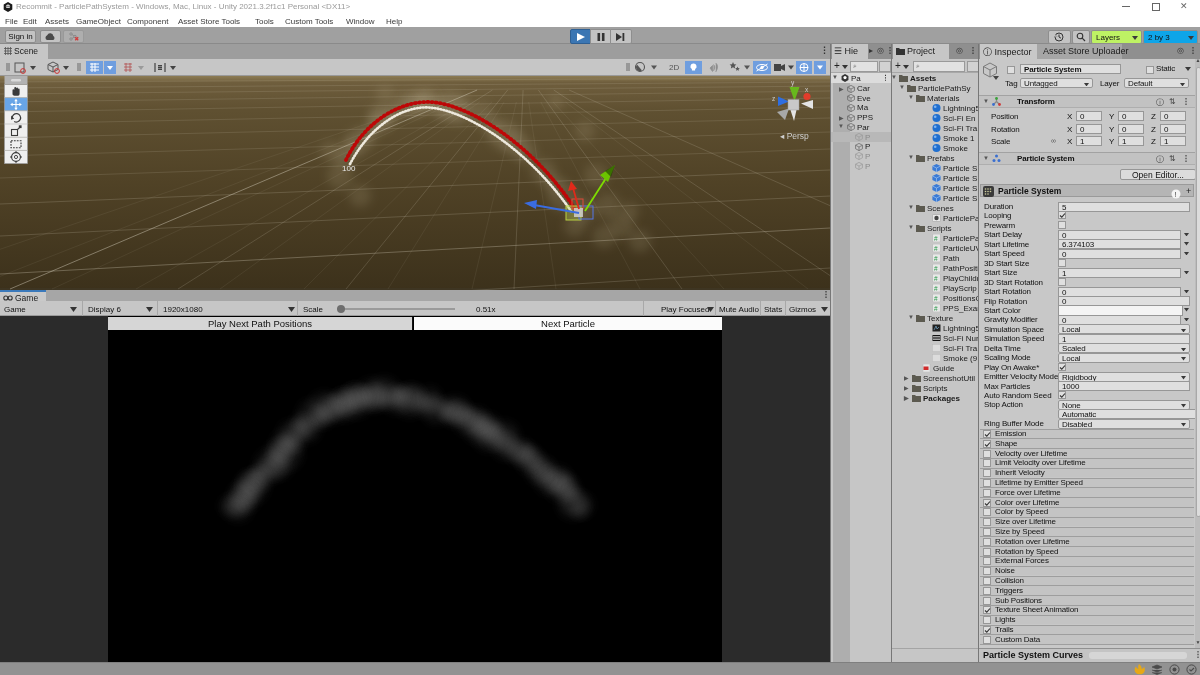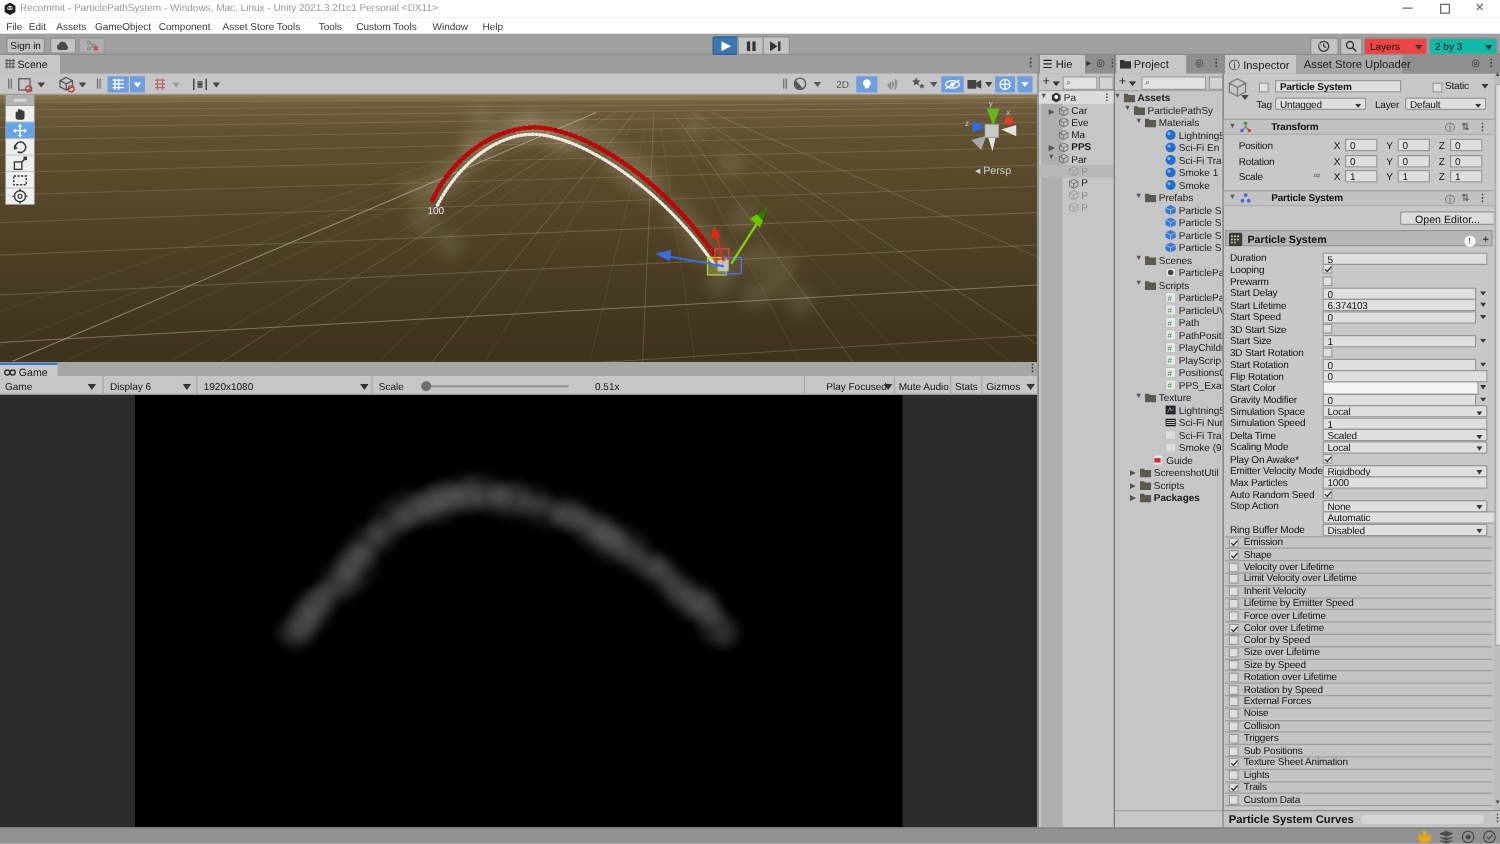--- a/index.html
+++ b/index.html
@@ -79,27 +79,27 @@
         <path d="M5 2.5 V5 L7 6.2" stroke="#333" stroke-width="1" fill="none"></path>
         <path d="M1 2 L1 5 L4 5" fill="#a0a0a0" stroke="none"></path>
       </svg>
   </div>
   <div class="abs" style="left:1072px;top:3px;width:16px;height:12px;background:#c3c3c3;border:1px solid #8e8e8e;border-radius:2px;">
     <svg width="10" height="10" style="display:block;margin:1px 0 0 3px" viewBox="0 0 10 10">
         <circle cx="4" cy="4" r="2.8" fill="none" stroke="#333" stroke-width="1.1"></circle>
         <path d="M6.2 6.2 L9 9" stroke="#333" stroke-width="1.2"></path>
       </svg>
   </div>
-  <div class="abs" style="left:1091px;top:3px;width:49px;height:12px;background:#ef4444;border:1px solid #8e8e8e;border-radius:2px;font-size:8px;color:#111;">
+  <div class="abs" style="left:1091px;top:3px;width:49px;height:12px;background:#bef264;border:1px solid #8e8e8e;border-radius:2px;font-size:8px;color:#111;">
     <span style="position:absolute;left:4px;top:2px;">Layers</span>
     <svg width="6" height="4" style="position:absolute;right:3px;top:4.5px" viewBox="0 0 6 4">
         <polygon points="0,0 6,0 3,4" fill="#3a3a3a"></polygon>
       </svg>
   </div>
-  <div class="abs" style="left:1143px;top:3px;width:53px;height:12px;background:#14b8a6;border:1px solid #8e8e8e;border-radius:2px;font-size:8px;color:#111;">
+  <div class="abs" style="left:1143px;top:3px;width:53px;height:12px;background:#0ea5e9;border:1px solid #8e8e8e;border-radius:2px;font-size:8px;color:#111;">
     <span style="position:absolute;left:4px;top:2px;">2 by 3</span>
     <svg width="6" height="4" style="position:absolute;right:3px;top:4.5px" viewBox="0 0 6 4">
         <polygon points="0,0 6,0 3,4" fill="#3a3a3a"></polygon>
       </svg>
   </div>
 </div>
 
 <div class="abs" style="left:0;top:44px;width:830px;height:15px;background:#9d9d9d;">
   <div class="abs" style="left:0;top:0;width:48px;height:15px;background:#c6c6c6;">
     <svg width="8" height="8" style="position:absolute;left:4px;top:3px" viewBox="0 0 8 8">
@@ -388,20 +388,22 @@
   <span class="abs tx" style="left:764px;top:3.5px;">Stats</span>
   <div class="abs" style="left:785px;top:0;width:1px;height:15px;background:#a8a8a8;"></div>
   <span class="abs tx" style="left:789px;top:3.5px;">Gizmos</span>
   <svg width="7" height="5" class="abs" style="left:821px;top:6px" viewBox="0 0 7 5">
       <polygon points="0,0 7,0 3.5,5" fill="#333"></polygon>
     </svg>
 </div>
 
 <div class="abs" style="left:0;top:316px;width:830px;height:346px;background:#2b2b2b;overflow:hidden;" id="game">
   <div class="abs" style="left:108px;top:0px;width:614px;height:346px;background:#000;"></div>
+  <div class="abs" style="left:108px;top:0.5px;width:305px;height:13px;background:#d6d6d6;border-right:1px solid #111;box-sizing:border-box;text-align:center;font-size:9.5px;color:#111;line-height:13px;">Play Next Path Positions</div>
+  <div class="abs" style="left:414px;top:0.5px;width:308px;height:13px;background:#fbfbfb;text-align:center;font-size:9.5px;color:#111;line-height:13px;">Next Particle</div>
   <svg class="abs" style="left:108px;top:15px" width="614" height="331" viewBox="0 0 614 331" id="gamesmoke">
       <defs>
         <filter id="gblur" x="-80%" y="-80%" width="260%" height="260%">
           <feGaussianBlur stdDeviation="4"></feGaussianBlur>
         </filter>
       </defs>
       <circle cx="122" cy="175" r="10" fill="rgba(150,150,150,0.11)" filter="url(#gblur)"></circle>
       <circle cx="131" cy="177" r="7" fill="rgba(170,170,170,0.08)" filter="url(#gblur)"></circle>
       <circle cx="130" cy="176" r="14" fill="rgba(150,150,150,0.11)" filter="url(#gblur)"></circle>
       <circle cx="129" cy="175" r="10" fill="rgba(170,170,170,0.08)" filter="url(#gblur)"></circle>
@@ -566,21 +568,21 @@
           <path d="M5 0.5 L9.3 2.8 L9.3 7.2 L5 9.5 L0.7 7.2 L0.7 2.8 Z M0.7 2.8 L5 5 L9.3 2.8 M5 5 V9.5" fill="none" stroke="#666" stroke-width="0.9"></path>
         </svg>
         <span class="abs tx" style="left:26px;top:0.5px;">Eve</span>
       </div>
       <div class="abs" style="left:0;top:29.9px;width:61px;height:9.8px;font-size:8px;color:#1a1a1a;">
         <svg class="abs" style="left:16px;top:1px" width="8" height="8" viewBox="0 0 10 10">
           <path d="M5 0.5 L9.3 2.8 L9.3 7.2 L5 9.5 L0.7 7.2 L0.7 2.8 Z M0.7 2.8 L5 5 L9.3 2.8 M5 5 V9.5" fill="none" stroke="#666" stroke-width="0.9"></path>
         </svg>
         <span class="abs tx" style="left:26px;top:0.5px;">Ma</span>
       </div>
-      <div class="abs" style="left:0;top:39.599999999999994px;width:55px;height:9.8px;font-size:8px;color:#1a1a1a;font-weight:bold;">
+      <div class="abs" style="left:0;top:39.599999999999994px;width:55px;height:9.8px;font-size:8px;color:#1a1a1a;">
         <span class="abs" style="left:8px;top:1px;font-size:6px;color:#555;">▶</span>
         <svg class="abs" style="left:16px;top:1px" width="8" height="8" viewBox="0 0 10 10">
           <path d="M5 0.5 L9.3 2.8 L9.3 7.2 L5 9.5 L0.7 7.2 L0.7 2.8 Z M0.7 2.8 L5 5 L9.3 2.8 M5 5 V9.5" fill="none" stroke="#666" stroke-width="0.9"></path>
         </svg>
         <span class="abs tx" style="left:26px;top:0.5px;">PPS</span>
       </div>
       <div class="abs" style="left:0;top:49.3px;width:61px;height:9.8px;font-size:8px;color:#1a1a1a;">
         <span class="abs" style="left:7px;top:1px;font-size:6px;color:#555;">▼</span>
         <svg class="abs" style="left:16px;top:1px" width="8" height="8" viewBox="0 0 10 10">
           <path d="M5 0.5 L9.3 2.8 L9.3 7.2 L5 9.5 L0.7 7.2 L0.7 2.8 Z M0.7 2.8 L5 5 L9.3 2.8 M5 5 V9.5" fill="none" stroke="#666" stroke-width="0.9"></path>

